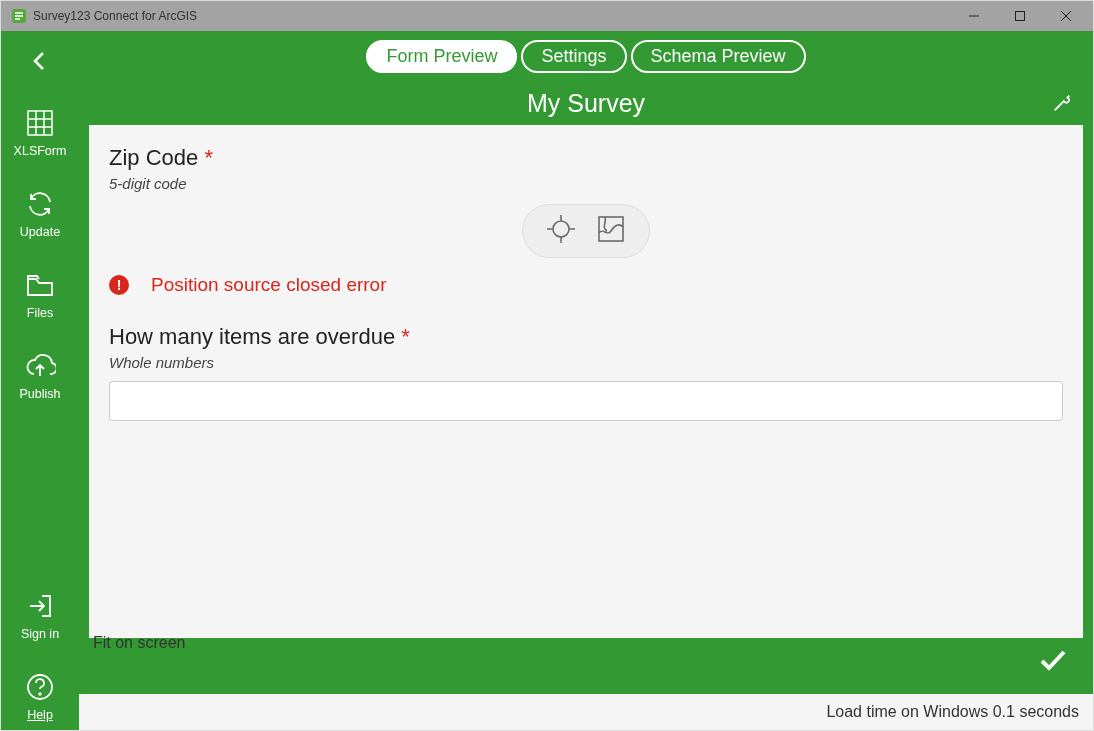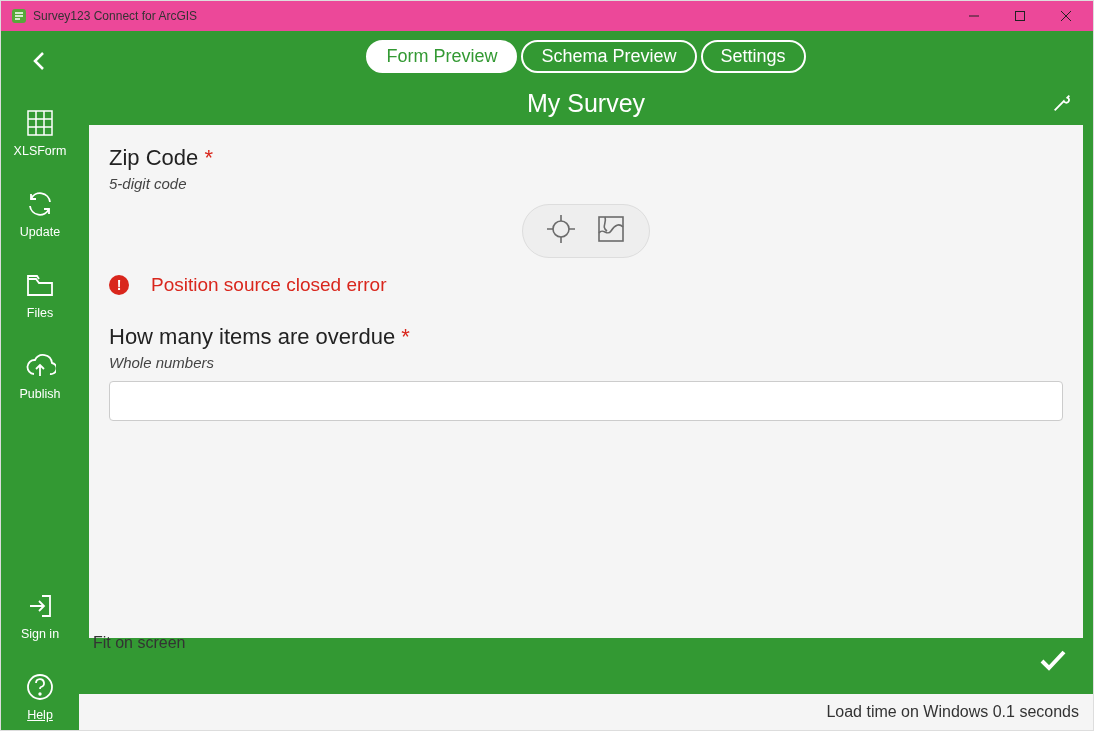--- a/index.html
+++ b/index.html
@@ -1,18 +1,18 @@
 <!DOCTYPE html>
 <html><head>
 <meta charset="utf-8">
 <style>
   * { box-sizing: border-box; }
   html, body { margin: 0; padding: 0; font-family: "Segoe UI", Avenir, Arial, sans-serif; background: #fff; }
   .window { width: 1094px; height: 731px; display: flex; flex-direction: column; border: 1px solid #ddd; }
-  .titlebar { height: 30px; display: flex; align-items: center; padding: 0 4px; background: #ec4899; font-size: 12px; color: #333; }
+  .titlebar { height: 30px; display: flex; align-items: center; padding: 0 4px; background: #a3a3a3; font-size: 12px; color: #333; }
   .titlebar .app-icon { width: 16px; height: 16px; margin: 0 6px; }
   .titlebar .spacer { flex: 1; }
   .titlebar .win-btn { width: 46px; height: 30px; display: flex; align-items: center; justify-content: center; color: #222; }
   .titlebar .win-btn svg { width: 10px; height: 10px; }
   .main { flex: 1; display: flex; background: #339933; min-height: 0; }
   .sidebar { width: 78px; background: #339933; color: #fff; display: flex; flex-direction: column; align-items: center; gap: 12px; }
   .back-btn { margin-top: 18px; margin-bottom: 18px; }
   .back-btn svg { width: 24px; height: 24px; stroke: #fff; }
   .side-item { display: flex; flex-direction: column; align-items: center; margin-bottom: 18px; cursor: pointer; }
   .side-item svg { width: 32px; height: 32px; stroke: #fff; fill: none; }
@@ -130,22 +130,22 @@
             <circle cx="16" cy="23" r="0.8" fill="#fff"></circle>
         </svg>
         <span class="side-label">Help</span>
       </div>
     </div>
 
     <div class="content-col">
 
       <div class="tabbar">
         <div class="tab active">Form Preview</div>
+        <div class="tab">Settings</div>
         <div class="tab">Schema Preview</div>
-        <div class="tab">Settings</div>
       </div>
 
       <div class="preview-wrap">
 
         <div class="survey-header">
           <span>My Survey</span>
           <span class="tools-icon">
             <svg width="22" height="22" viewBox="0 0 24 24" stroke="#fff" fill="none" stroke-width="2">
               <path d="M4 20L14 10M18 6a3 3 0 1 1-4 4L4 20"></path>
                 <path d="M20 4l-3 3"></path>

